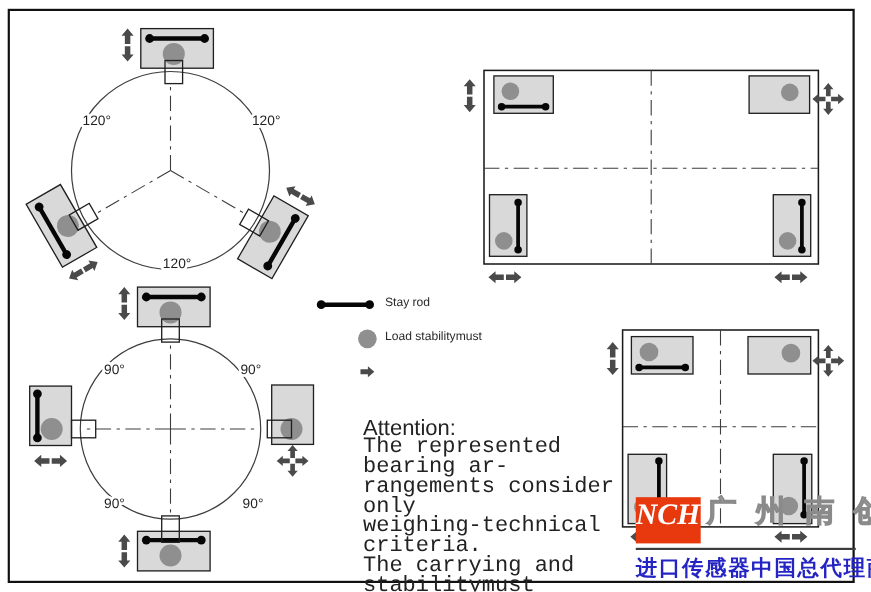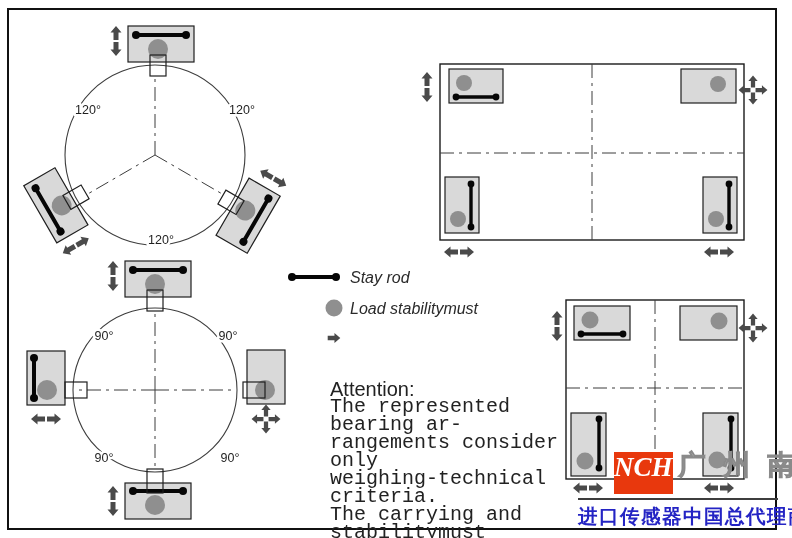--- a/index.html
+++ b/index.html
@@ -17,32 +17,32 @@
   .rodS    { stroke-width:3.4; }
   .roddot  { fill:#060606; }
   .ring    { fill:none; stroke:#3d3d3d; stroke-width:1.1; }
   .cl      { stroke:#3d3d3d; stroke-width:1; fill:none; stroke-dasharray:14 5 3 5; }
   .frame   { fill:none; stroke:#1a1a1a; stroke-width:1.4; }
   .arr     { fill:#4a4a4a; }
   .angle   { font:12.5px "Liberation Sans", sans-serif; fill:#1f1f1f; text-anchor:middle;
              paint-order:stroke; stroke:#ffffff; stroke-width:5; stroke-linejoin:round; }
 
   
-  .legend-label { position:absolute; left:350px; font-size:16px; color:#2a2a2a;font-style:italic; }
+  .legend-label { position:absolute; left:350px; font-size:11px; color:#2a2a2a; }
 
   
   .attention { position:absolute; left:330px; top:380px; width:240px;
                font-size:20px; line-height:18px; color:#222; }
   .attention .body { white-space:pre-line;font-family:Liberation Mono, monospace; }
 
   
   .watermark { position:absolute; left:578px; top:452px; width:212px; z-index:5; }
   .wm-row { display:flex; align-items:flex-start; }
   .wm-logo { width:68px; height:42px; background:#e8380d; color:#fff; text-align:center;
-             line-height:42px; font:italic bold 27px "Liberation Serif", serif;margin-left:36px; }
+             line-height:42px; font:italic bold 27px "Liberation Serif", serif; }
   .wm-right { margin-left:6px; }
   .wm-company { font-size:27px; line-height:26px; font-weight:bold; letter-spacing:5px;
                 color:#c9c9c9; -webkit-text-stroke:1px #8a8a8a; white-space:nowrap; }
   .wm-site { font:bold 13px "Liberation Serif", serif; color:#9a9a9a; letter-spacing:1.5px;
              line-height:15px; white-space:nowrap; }
   .wm-divider { margin-top:4px; width:200px; border-top:2px solid #3d3d3d; }
   .wm-tagline { margin-top:3px; font-size:19.5px; font-weight:bold; color:#2424c4;
                 letter-spacing:1.5px; white-space:nowrap; }
 </style>
 </head>

